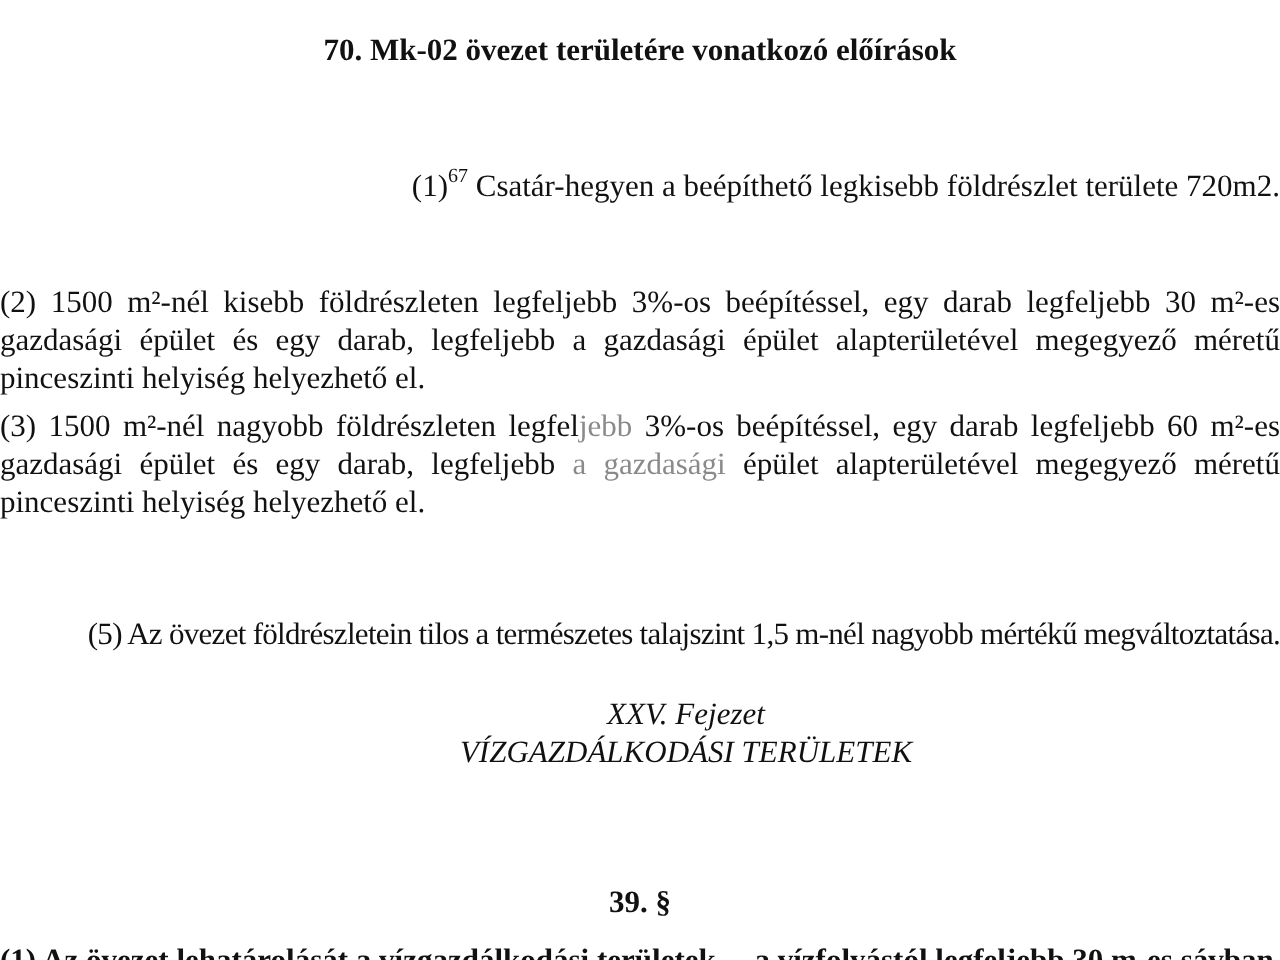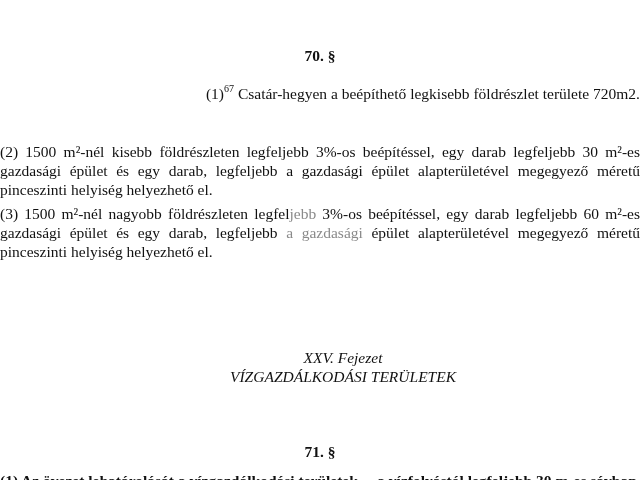--- a/index.html
+++ b/index.html
@@ -82,32 +82,33 @@
       white-space: nowrap;
       overflow: hidden;
       margin: 0;
     }
   </style>
 </head>
 <body>
 
 <div class="page">
 
+  <h2 class="heading" style="top:16px;">70. Mk-02 övezet területére vonatkozó előírások</h2>
 
-  <h3 class="heading" style="top:46px;">70. §</h3>
 
   <p class="para single" style="top:84px;"><span>(1)</span><sup>67</sup><span> Csatár-hegyen a beépíthető legkisebb földrészlet területe 720m2.</span></p>
 
   <p class="para last-line-left" style="top:119px;margin-top:23px;">(2) 1500 m²-nél kisebb földrészleten legfeljebb 3%-os beépítéssel, egy darab legfeljebb 30 m²-es gazdasági épület és egy darab, legfeljebb a gazdasági épület alapterületével megegyező méretű pinceszinti helyiség helyezhető el.</p>
 
   <p class="para last-line-left" style="top:185px;margin-top:19px;"><span>(3) 1500 m²-nél nagyobb földrészleten legfel</span><span class="faded">jebb</span><span> 3%-os beépítéssel, egy darab legfeljebb 60 m²-es gazdasági épület és egy darab, legfeljebb </span><span class="faded">a gazdasági</span><span> épület alapterületével megegyező méretű pinceszinti helyiség helyezhető el.</span></p>
 
 
+  <p class="para single tight" style="top:308px;">(5) Az övezet földrészletein tilos a természetes talajszint 1,5 m-nél nagyobb mértékű megváltoztatása.</p>
 
   <p class="chapter" style="top:348px;">XXV. Fejezet</p>
   <p class="chapter" style="top:367px;">VÍZGAZDÁLKODÁSI TERÜLETEK</p>
 
 
-  <h3 class="heading" style="top:442px;">71. §</h3>
+  <h3 class="heading" style="top:442px;">39. §</h3>
 
   <p class="cutoff">(1) Az övezet lehatárolását a vízgazdálkodási területek ... a vízfolyástól legfeljebb 30 m-es sávban ...</p>
 
 </div>
 
 </body></html>

